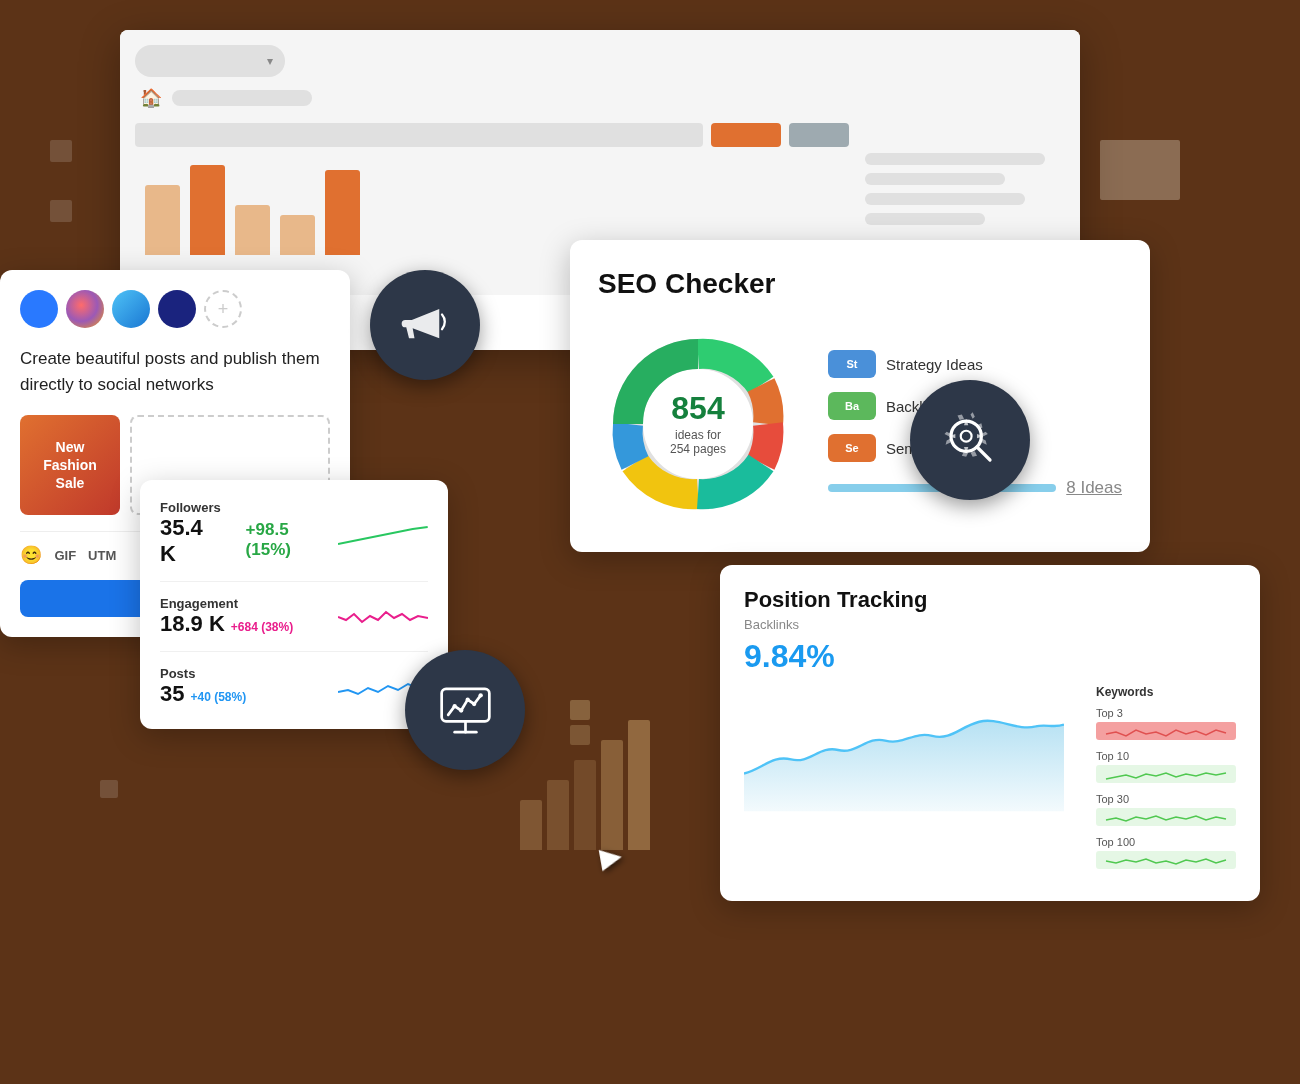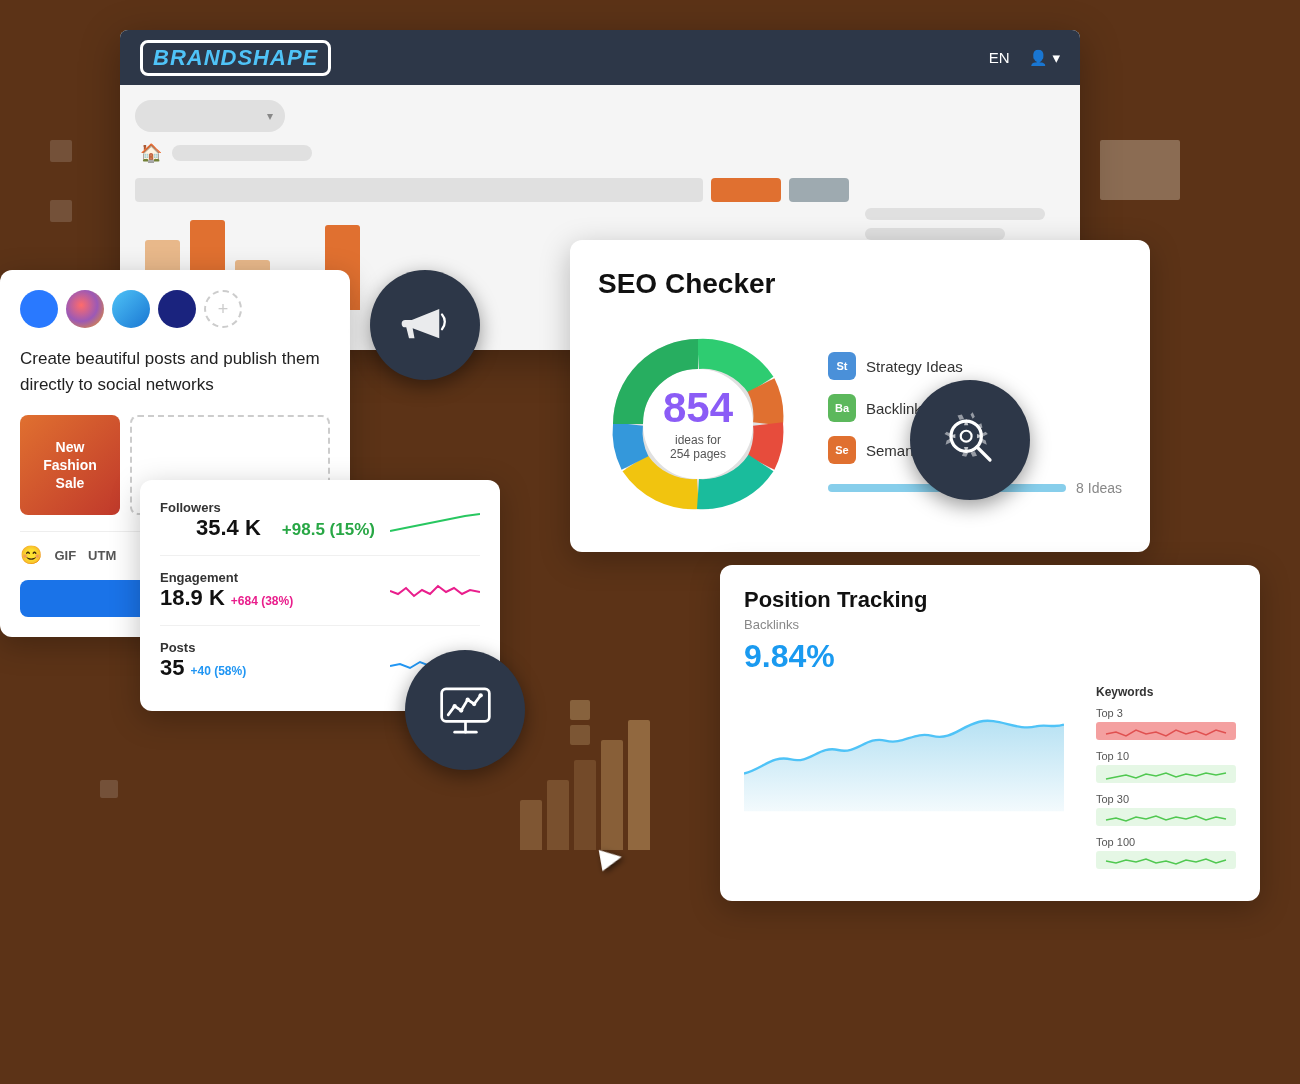--- a/index.html
+++ b/index.html
@@ -177,25 +177,25 @@
       font-weight: 600;
       cursor: pointer;
       width: 100%;
     }
 
     
     .analytics-card {
       position: absolute;
       top: 480px;
       left: 140px;
-      width: 360px;
+      width: 308px;
       background: #fff;
       border-radius: 12px;
       box-shadow: 0 8px 30px rgba(0,0,0,0.25);
-      padding: 20px 20px 16px;
+      padding: 20px 20px 8px;
     }
     .analytics-row {
       display: flex;
       align-items: center;
       justify-content: space-between;
       margin-bottom: 14px;
       padding-bottom: 14px;
       border-bottom: 1px solid #f0f0f0;
     }
     .analytics-row:last-child { border-bottom: none; margin-bottom: 0; }
@@ -238,41 +238,41 @@
       flex-shrink: 0;
     }
     .donut-center {
       position: absolute;
       top: 50%;
       left: 50%;
       transform: translate(-50%, -50%);
       text-align: center;
     }
     .donut-number {
-      font-size: 42px;
+      font-size: 32px;
       font-weight: 900;
-      color: #8b5cf6;
+      color: #15803d;
       line-height: 1;
     }
     .donut-label {
       font-size: 12px;
       color: #555;
       margin-top: 4px;
     }
     .seo-legend {
       flex: 1;
     }
     .legend-item {
       display: flex;
       align-items: center;
       gap: 10px;
       margin-bottom: 14px;
     }
     .legend-badge {
-      width: 28px;
+      width: 48px;
       height: 28px;
       border-radius: 6px;
       display: flex;
       align-items: center;
       justify-content: center;
       color: #fff;
       font-size: 11px;
       font-weight: 700;
       flex-shrink: 0;
     }
@@ -282,21 +282,21 @@
       display: flex;
       align-items: center;
       gap: 10px;
     }
     .seo-progress-bar {
       height: 8px;
       background: #87ceeb;
       border-radius: 4px;
       flex: 1;
     }
-    .seo-progress-label { font-size: 14px; color: #888; }
+    .seo-progress-label { font-size: 17px; color: #888; text-decoration: underline; }
 
     
     .tracking-card {
       position: absolute;
       top: 565px;
       left: 720px;
       width: 540px;
       background: #fff;
       border-radius: 12px;
       box-shadow: 0 8px 30px rgba(0,0,0,0.25);
@@ -383,29 +383,20 @@
   </style>
 </head>
 <body>
 
 <div class="deco-square" style="top:140px;left:50px;width:22px;height:22px;"></div>
 <div class="deco-square" style="top:200px;left:50px;width:22px;height:22px;"></div>
 <div class="deco-square" style="top:780px;left:100px;width:18px;height:18px;"></div>
 <div class="deco-square" style="top:140px;left:1100px;width:80px;height:60px;background:rgba(210,195,175,0.4);"></div>
 
 <div class="browser-window">
-  <div class="browser-nav">
-    <div class="brand-logo">
-      <span>BRANDSHAPE</span>
-    </div>
-    <div class="nav-right">
-      <span style="cursor:pointer;">EN</span>
-      <span style="cursor:pointer;">👤 ▾</span>
-    </div>
-  </div>
   <div class="browser-body">
     <div class="browser-row1">
       <div class="browser-select">
         <span style="background:#e0e0e0;height:12px;width:100px;display:block;border-radius:6px;"></span>
         <span class="browser-select-arrow">▾</span>
       </div>
     </div>
     <div style="display:flex;align-items:center;gap:10px;padding-left:5px;">
       <span style="font-size:18px;color:#666;">🏠</span>
       <div style="background:#e0e0e0;border-radius:10px;height:16px;width:140px;"></div>
@@ -456,21 +447,21 @@
     <span class="toolbar-label">GIF</span>
     <span class="toolbar-label">UTM</span>
   </div>
   <button class="schedule-btn">Schedule</button>
 </div>
 
 <div class="analytics-card">
   <div class="analytics-row">
     <div>
       <div class="analytics-label">Followers</div>
-      <div style="display:flex;align-items:baseline;gap:21px;margin-left:36px;">
+      <div style="display:flex;align-items:baseline;gap:21px;">
         <span class="analytics-value">35.4 K</span>
         <span class="analytics-change-green">+98.5 (15%)</span>
       </div>
     </div>
     <svg class="mini-sparkline" viewBox="0 0 90 30">
       <polyline points="0,25 15,22 25,20 35,18 45,16 55,14 65,12 75,10 90,8" fill="none" stroke="#28c760" stroke-width="2"></polyline>
     </svg>
   </div>
   <div class="analytics-row">
     <div>

